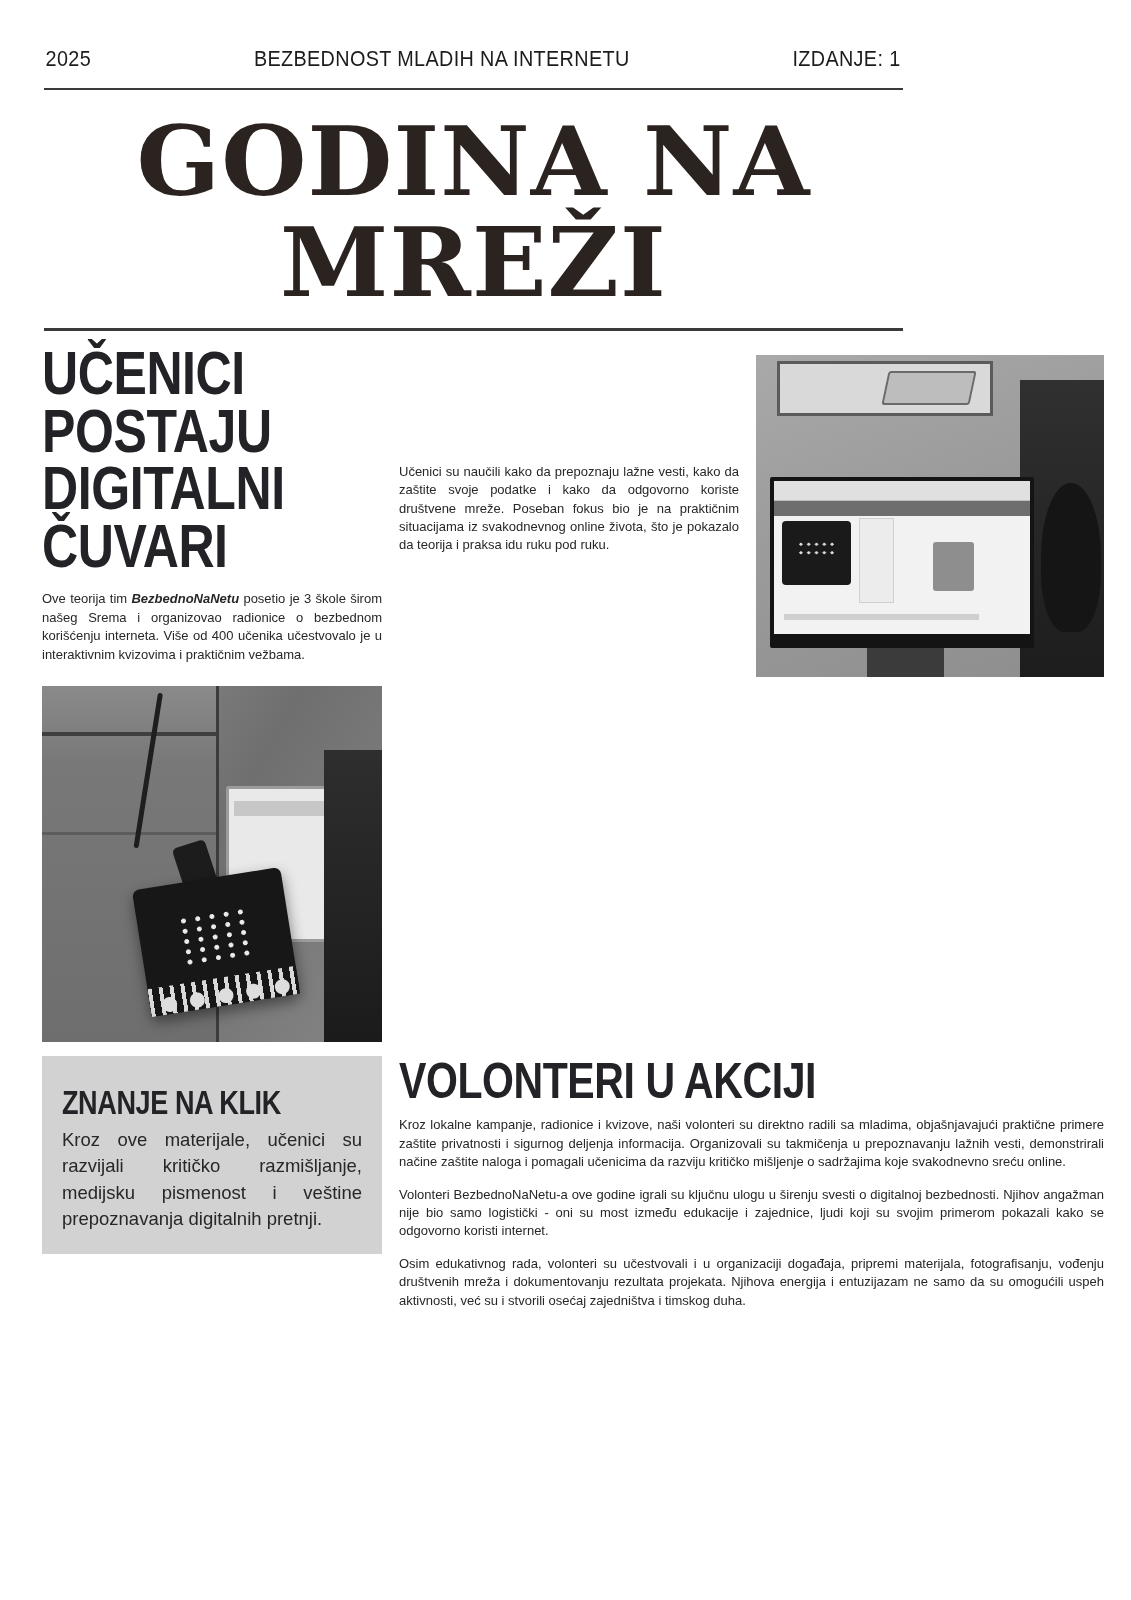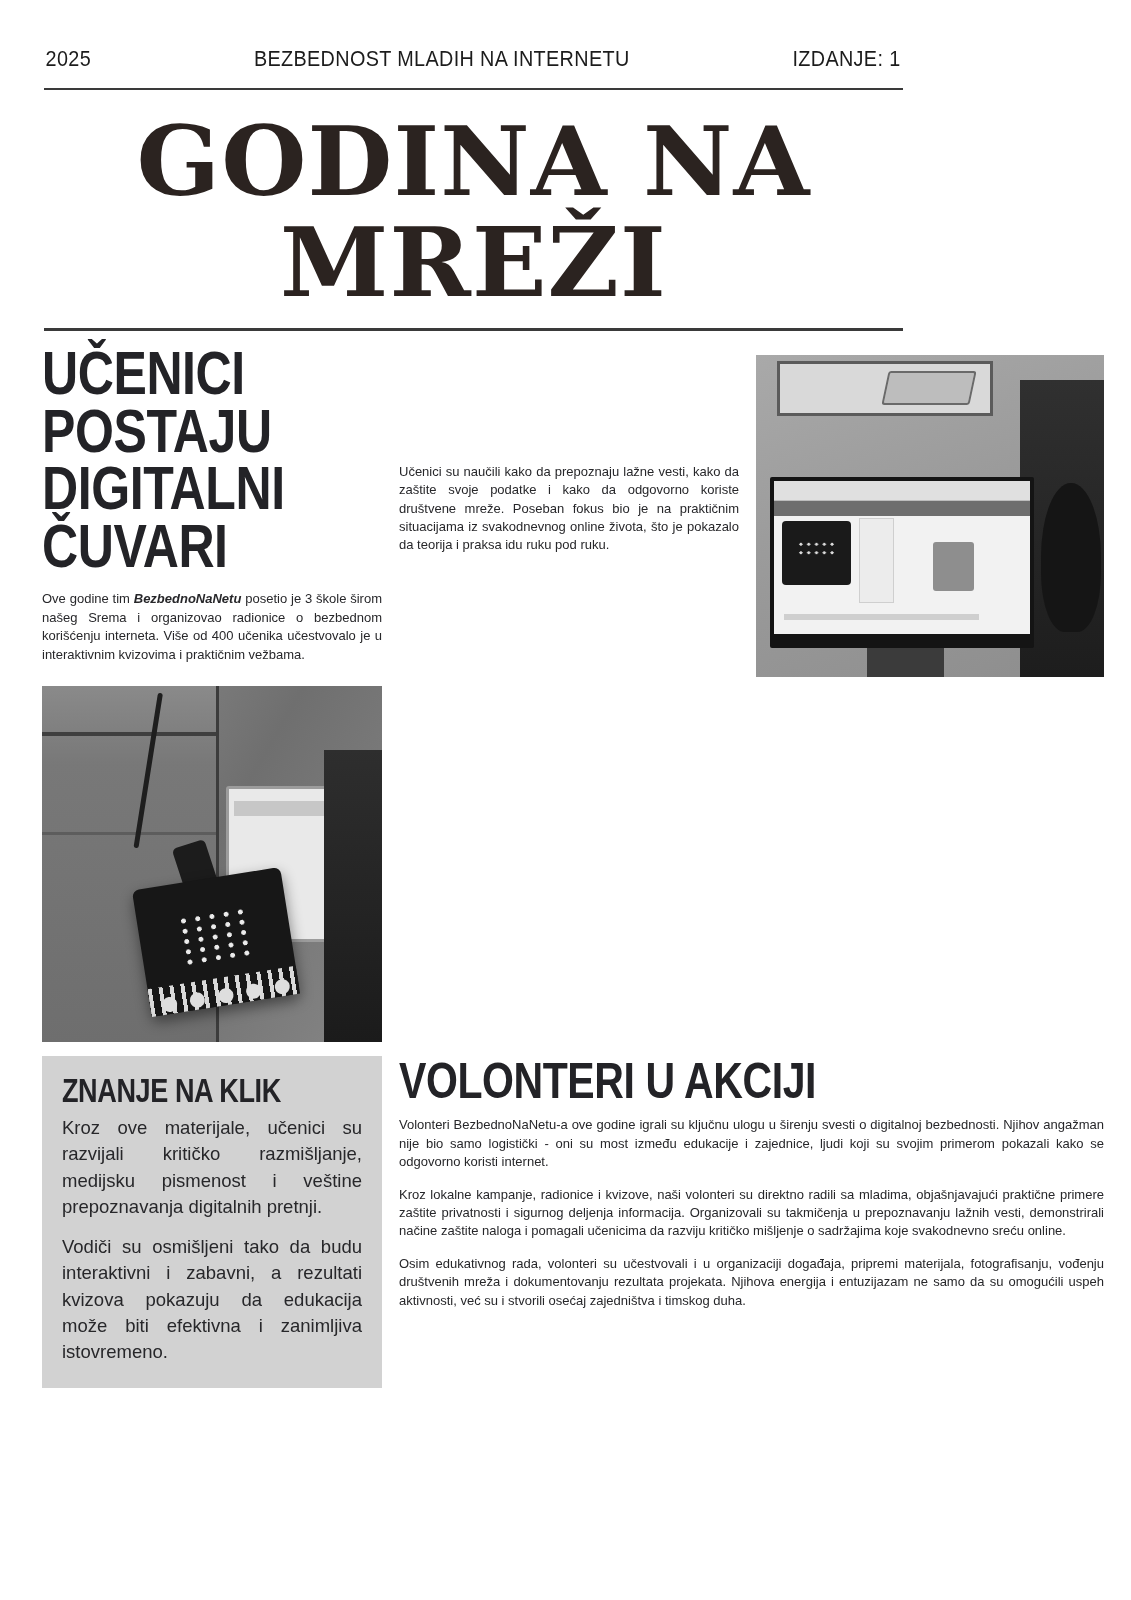--- a/index.html
+++ b/index.html
@@ -238,21 +238,21 @@
   .lower {
     display: grid;
     grid-template-columns: 340px 705px;
     column-gap: 17px;
     margin-top: 14px;
     align-items: start;
   }
 
   .sidebar-box {
     background: #d2d2d2;
-    padding: 18px 20px 22px 20px;
+    padding: 30px 20px 22px 20px;
   }
   .sidebar-box .headline-m { margin-bottom: 8px; }
   .sidebar-box p.body { font-size: 18.5px; line-height: 1.42; }
 
   .volonteri { }
   .volonteri .headline-l { margin-bottom: 10px; }
 </style>
 </head>
 <body>
 
@@ -266,21 +266,21 @@
   <hr class="rule-thin">
 
   <div class="masthead">GODINA NA MREŽI</div>
   <hr class="rule-thick">
 
   <div class="top-section">
 
     <div class="col-a">
       <div class="headline-xl">UČENICI POSTAJU DIGITALNI ČUVARI</div>
       <p class="body" style="margin-top:14px;">
-        <span>Ove godine tim </span><b>BezbednoNaNetu</b><span> posetio je 3 škole širom našeg Srema i organizovao radionice o bezbednom korišćenju interneta. Više od 400 učenika učestvovalo je u interaktivnim kvizovima i praktičnim vežbama.</span>
+        <span>Ove teorija tim </span><b>BezbednoNaNetu</b><span> posetio je 3 škole širom našeg Srema i organizovao radionice o bezbednom korišćenju interneta. Više od 400 učenika učestvovalo je u interaktivnim kvizovima i praktičnim vežbama.</span>
       </p>
 
       <div class="photo photo-microbit">
         <div class="mb-bg"></div>
         <div class="mb-cabinet"></div>
         <div class="mb-laptop"></div>
         <div class="mb-dark"></div>
         <div class="mb-cable"></div>
         <div class="mb-usb"></div>
         <div class="mb-board">
@@ -319,25 +319,24 @@
       </div>
     </div>
   </div>
 
   <div class="lower">
 
     <div>
       <div class="sidebar-box">
         <div class="headline-m">ZNANJE NA KLIK</div>
         <p class="body">Kroz ove materijale, učenici su razvijali kritičko razmišljanje, medijsku pismenost i veštine prepoznavanja digitalnih pretnji.</p>
-        <p class="body">Vodiči su osmišljeni tako da budu interaktivni i zabavni, a rezultati kvizova pokazuju da edukacija može biti efektivna i zanimljiva istovremeno.</p>
       </div>
     </div>
 
     <div class="volonteri">
       <div class="headline-l">VOLONTERI U AKCIJI</div>
+      <p class="body">Kroz lokalne kampanje, radionice i kvizove, naši volonteri su direktno radili sa mladima, objašnjavajući praktične primere zaštite privatnosti i sigurnog deljenja informacija. Organizovali su takmičenja u prepoznavanju lažnih vesti, demonstrirali načine zaštite naloga i pomagali učenicima da razviju kritičko mišljenje o sadržajima koje svakodnevno sreću online.</p>
       <p class="body">Volonteri BezbednoNaNetu-a ove godine igrali su ključnu ulogu u širenju svesti o digitalnoj bezbednosti. Njihov angažman nije bio samo logistički - oni su most između edukacije i zajednice, ljudi koji su svojim primerom pokazali kako se odgovorno koristi internet.</p>
-      <p class="body">Kroz lokalne kampanje, radionice i kvizove, naši volonteri su direktno radili sa mladima, objašnjavajući praktične primere zaštite privatnosti i sigurnog deljenja informacija. Organizovali su takmičenja u prepoznavanju lažnih vesti, demonstrirali načine zaštite naloga i pomagali učenicima da razviju kritičko mišljenje o sadržajima koje svakodnevno sreću online.</p>
       <p class="body">Osim edukativnog rada, volonteri su učestvovali i u organizaciji događaja, pripremi materijala, fotografisanju, vođenju društvenih mreža i dokumentovanju rezultata projekata. Njihova energija i entuzijazam ne samo da su omogućili uspeh aktivnosti, već su i stvorili osećaj zajedništva i timskog duha.</p>
 
     </div>
   </div>
 </div>
 
 </body></html>

